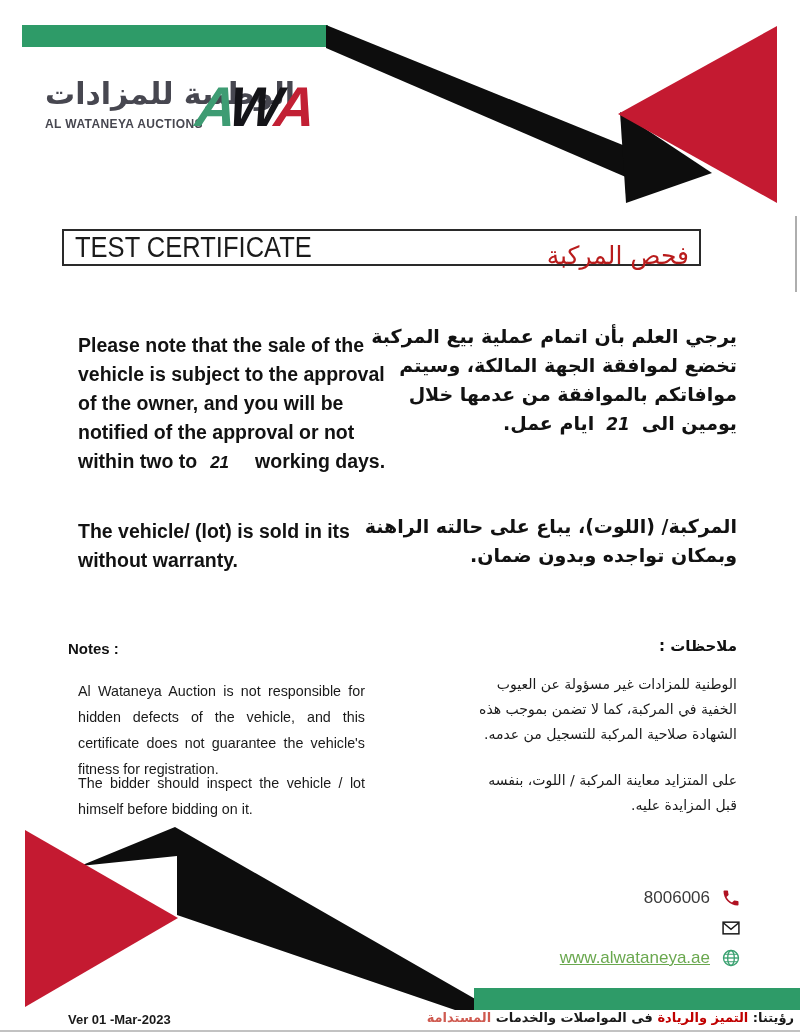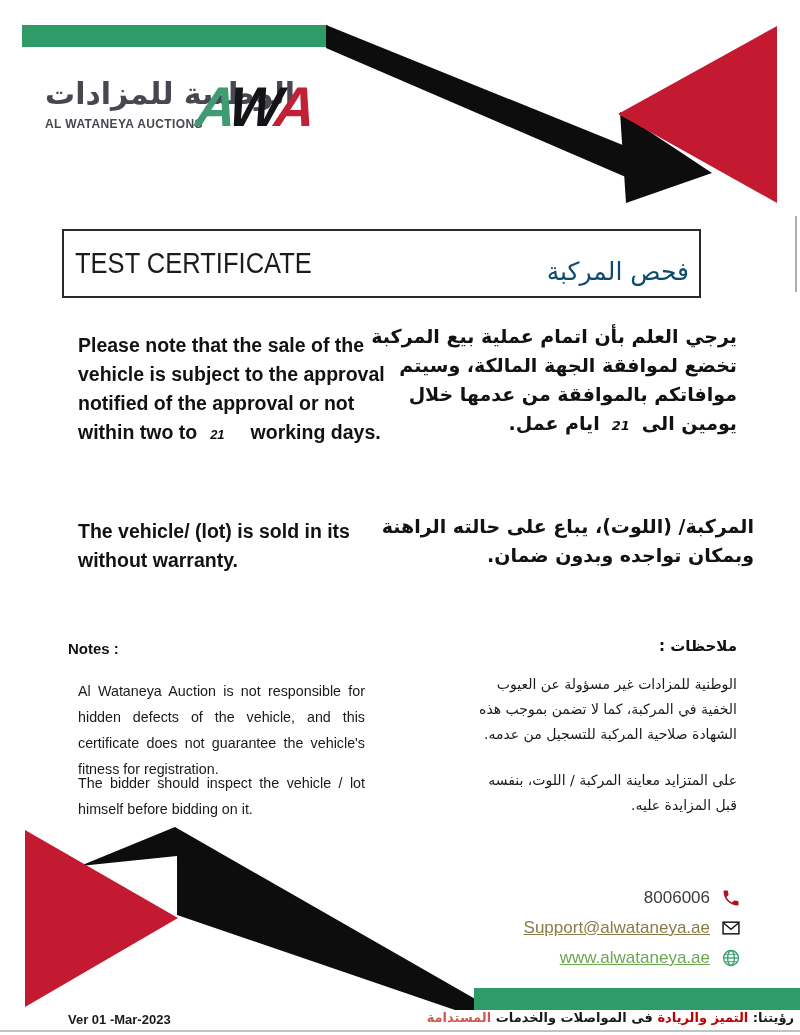--- a/index.html
+++ b/index.html
@@ -12,29 +12,29 @@
   .ar{font-family:"DejaVu Sans",sans-serif;}
   
   .logo-ar{left:45px;top:76px;font-size:30px;font-weight:bold;color:#474750;}
   .logo-en{left:45px;top:117px;font-size:12px;font-weight:bold;color:#474750;letter-spacing:.4px;}
   .awa{left:196px;top:74px;font-size:56px;font-weight:bold;font-style:italic;
        letter-spacing:-4px;transform:skewX(-6deg);}
   .awa .a1{color:#3E9C73;}
   .awa .w{color:#141418;}
   .awa .a2{color:#C22034;}
   
-  .title-box{left:62px;top:229px;width:639px;height:69px;border:2px solid #2a2a2a;
+  .title-box{left:62px;top:229px;width:639px;height:37px;border:2px solid #2a2a2a;
     display:flex;align-items:center;justify-content:space-between;box-sizing:border-box;
     padding:0 10px 0 11px;}
   .title-en{font-size:29px;color:#1b1b1b;transform:scaleX(.88);transform-origin:left center;display:inline-block;white-space:nowrap;}
-  .title-ar{font-size:25px;color:#0c4a6e;white-space:nowrap;margin-top:16px;}
+  .title-ar{font-size:25px;color:#b91c1c;white-space:nowrap;margin-top:16px;}
   
   .para-en{font-size:19.5px;font-weight:bold;color:#121212;line-height:29px;}
   .para-ar{font-size:19px;font-weight:bold;color:#121212;line-height:29px;text-align:right;direction:rtl;white-space:nowrap;}
-  .days{font-style:italic;font-weight:bold;font-size:13px;}
+  .days{font-style:italic;font-weight:bold;font-size:17px;}
   .notes-label{font-size:15px;font-weight:bold;color:#121212;}
   .notes-para-en{font-size:14.3px;color:#1a1a1a;line-height:26px;text-align:justify;width:287px;}
   .notes-para-ar{font-size:14px;color:#1a1a1a;line-height:25px;text-align:right;direction:rtl;width:268px;}
   
   .contact-row{right:59px;display:flex;align-items:center;justify-content:center;gap:11px;height:24px;}
   .contact-text{font-size:17px;color:#3a3a3a;}
   .link-email{color:#8a7a45;text-decoration:underline;font-size:17px;}
   .link-web{color:#6aa84f;text-decoration:underline;font-size:17px;}
   .icon{width:20px;height:20px;display:block;}
   
@@ -66,37 +66,38 @@
 
   <div class="abs title-box">
     <span class="title-en">TEST CERTIFICATE</span>
     <span class="title-ar ar">فحص المركبة</span>
   </div>
   <div class="abs scan-right"></div>
 
   <div class="abs para-en" style="left:78px;top:331px;">
     <div>Please note that the sale of the</div>
     <div>vehicle is subject to the approval</div>
+    <div>of the owner, and you will be</div>
     <div>notified of the approval or not</div>
     <div><span>within two to</span><span class="days" style="margin:0 26px 0 13px;">21</span><span>working days.</span></div>
   </div>
 
   <div class="abs para-ar ar" style="right:63px;top:322px;">
     <div>يرجي العلم بأن اتمام عملية بيع المركبة</div>
     <div>تخضع لموافقة الجهة المالكة، وسيتم</div>
     <div>موافاتكم بالموافقة من عدمها خلال</div>
     <div><span>يومين الى</span><span class="days" style="margin:0 12px;">21</span><span>ايام عمل.</span></div>
   </div>
 
   <div class="abs para-en" style="left:78px;top:517px;">
     <div>The vehicle/ (lot) is sold in its</div>
     <div>without warranty.</div>
   </div>
 
-  <div class="abs para-ar ar" style="right:46px;top:512px;">
+  <div class="abs para-ar ar" style="right:63px;top:512px;">
     <div>المركبة/ (اللوت)، يباع على حالته الراهنة</div>
     <div>وبمكان تواجده وبدون ضمان.</div>
   </div>
 
   <div class="abs notes-label" style="left:68px;top:640px;">Notes :</div>
   <div class="abs notes-label ar" style="right:63px;top:637px;direction:rtl;margin-left:48px;">ملاحظات :</div>
 
   <div class="abs notes-para-en" style="left:78px;top:678px;">Al Wataneya Auction is not responsible for hidden defects of the vehicle, and this certificate does not guarantee the vehicle's fitness for registration.</div>
   <div class="abs notes-para-ar ar" style="right:63px;top:672px;">الوطنية للمزادات غير مسؤولة عن العيوب الخفية في المركبة، كما لا تضمن بموجب هذه الشهادة صلاحية المركبة للتسجيل من عدمه.</div>
 
@@ -109,21 +110,20 @@
     <rect x="474" y="988" width="326" height="22" fill="#2E9B68"></rect>
   </svg>
 
   <div class="abs contact-row" style="top:886px;">
     <span class="contact-text">8006006</span>
     <svg class="icon" viewBox="0 0 24 24">
       <path fill="#b01222" d="M6.62 10.79c1.44 2.83 3.76 5.14 6.59 6.59l2.2-2.21c.27-.27.67-.36 1.02-.24 1.12.37 2.33.57 3.57.57.55 0 1 .45 1 1V20c0 .55-.45 1-1 1-9.39 0-17-7.61-17-17 0-.55.45-1 1-1h3.5c.55 0 1 .45 1 1 0 1.25.2 2.45.57 3.57.11.35.03.74-.25 1.02l-2.2 2.2z"></path>
     </svg>
   </div>
   <div class="abs contact-row" style="top:916px;">
-    <a href="#" class="link-email">Support@alwataneya.ae</a>
     <svg class="icon" viewBox="0 0 24 24">
       <rect x="2.5" y="5" width="19" height="14" fill="none" stroke="#1a1a1a" stroke-width="1.8"></rect>
       <polyline points="3,6 12,13.5 21,6" fill="none" stroke="#1a1a1a" stroke-width="1.8"></polyline>
     </svg>
   </div>
   <div class="abs contact-row" style="top:946px;">
     <a href="#" class="link-web">www.alwataneya.ae</a>
     <svg class="icon" viewBox="0 0 24 24">
       <circle cx="12" cy="12" r="9" fill="none" stroke="#3aa170" stroke-width="1.6"></circle>
       <ellipse cx="12" cy="12" rx="4" ry="9" fill="none" stroke="#3aa170" stroke-width="1.6"></ellipse>

